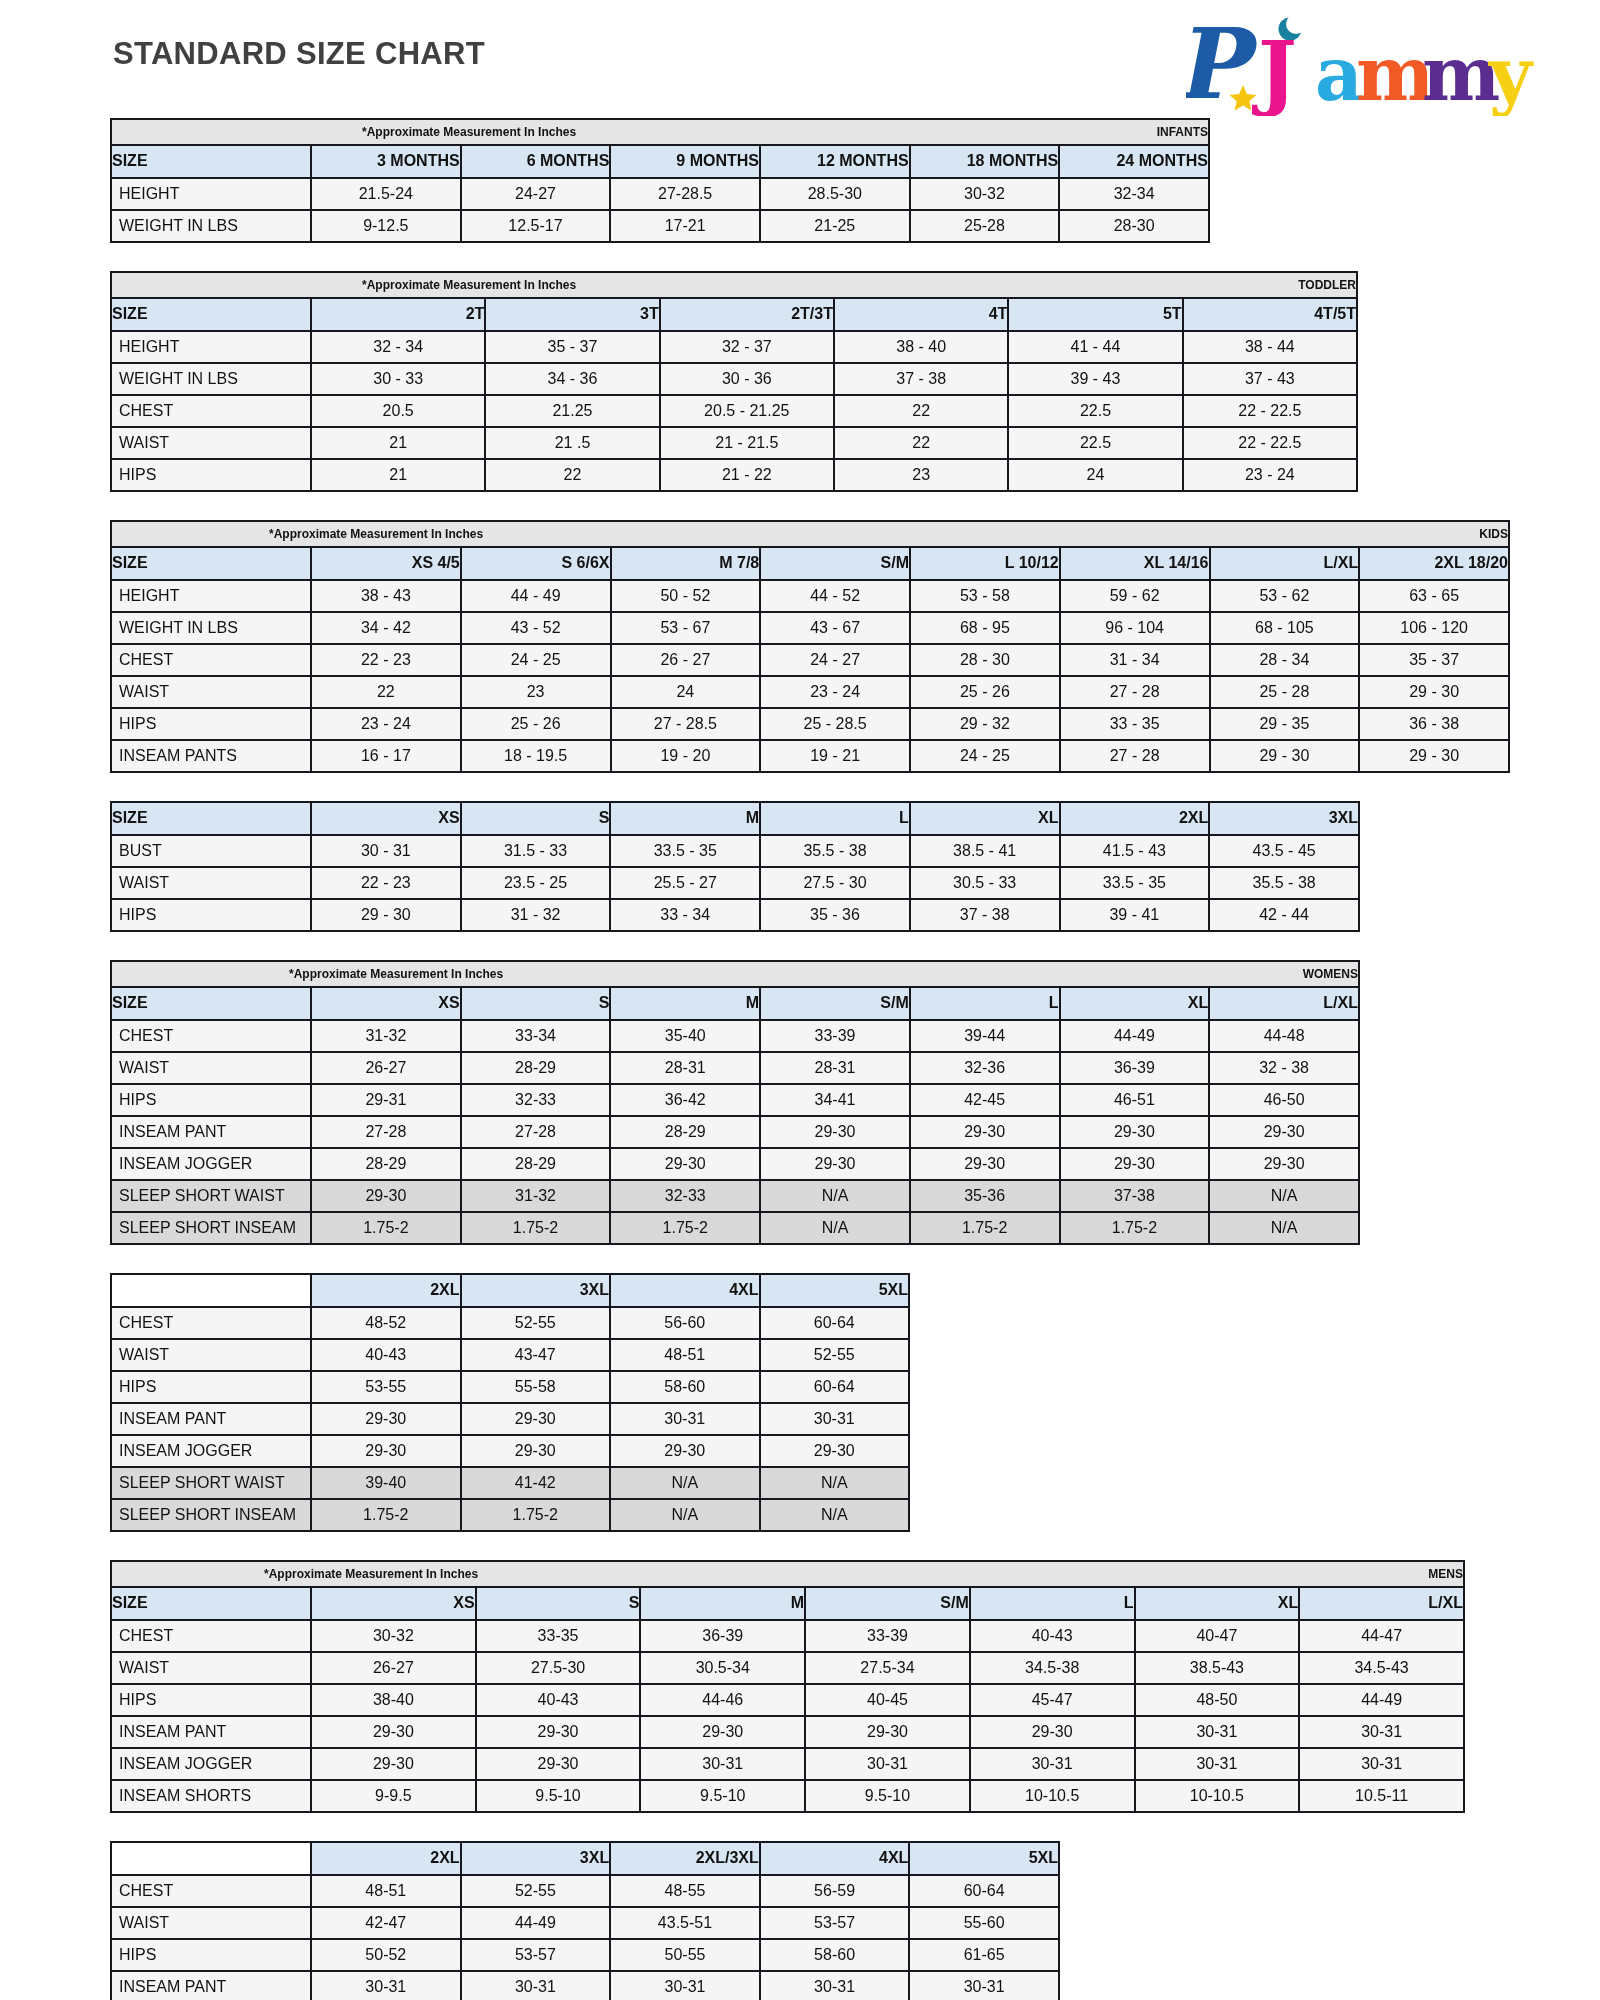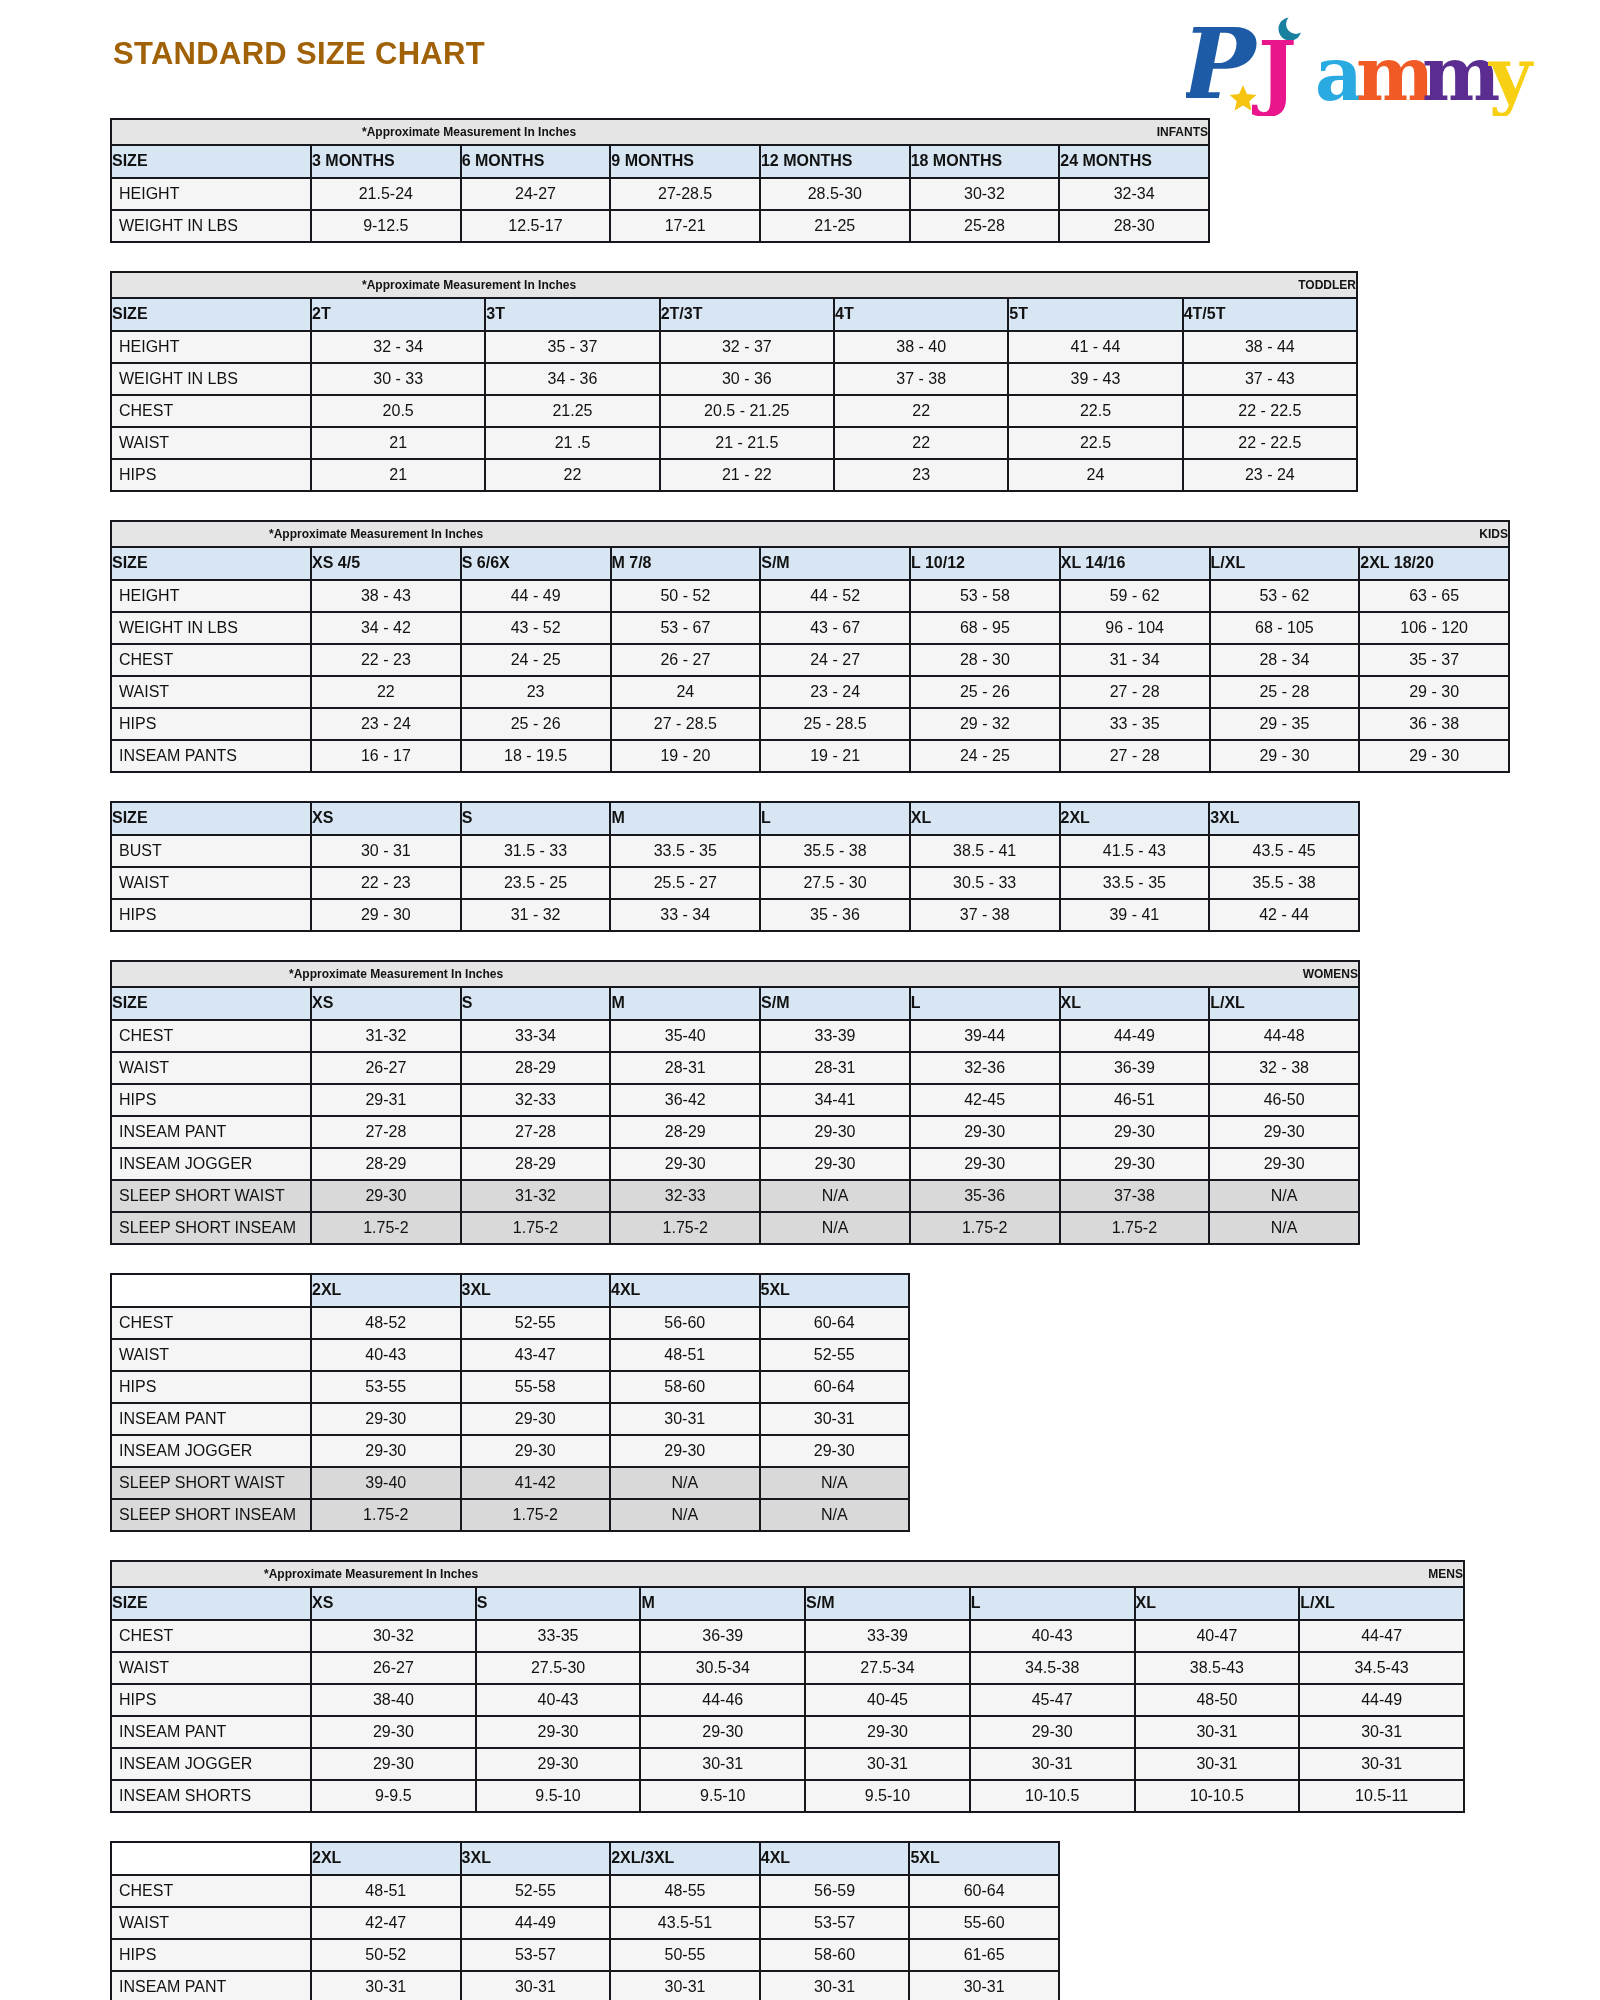--- a/index.html
+++ b/index.html
@@ -2,39 +2,39 @@
 <html><head>
 <meta charset="utf-8">
 <style>
   html,body{margin:0;padding:0;background:#fff;}
   .page{
     position:relative;width:1600px;height:2000px;overflow:hidden;background:#fff;
     font-family:"Liberation Sans",sans-serif;color:#121212;
   }
   h1.title{
     position:absolute;left:113px;top:36px;margin:0;
-    font-size:31px;font-weight:bold;letter-spacing:.3px;color:#a16207;
+    font-size:31px;font-weight:bold;letter-spacing:.3px;color:#404040;
   }
   .logo{position:absolute;top:12px;right:14px;width:400px;height:104px;}
   main.tables{position:absolute;left:110px;top:118px;}
   table.size-table{
     border-collapse:collapse;table-layout:fixed;margin:0 0 28px 0;background:#fff;
   }
   table.size-table td,table.size-table th{
     border:2px solid #17171e;padding:0;line-height:1.05;
     overflow:hidden;white-space:nowrap;
   }
   td.group-cell{
     background:#e5e5e5;height:24px;position:relative;
     font-weight:bold;font-size:12px;text-align:right;
   }
   .group-label{padding-left:7px;}
   .group-note{position:absolute;top:50%;transform:translateY(-50%);}
   th.col-head{
-    background:#d8e6f3;font-size:16px;font-weight:bold;height:31px;text-align:left;
+    background:#d8e6f3;font-size:16px;font-weight:bold;height:31px;text-align:right;
   }
   th.label-head{text-align:left;padding-left:7px;}
   th.spacer{border:none;background:#fff;}
   tbody td{
     height:30px;background:#f5f5f5;text-align:center;font-size:16px;font-weight:normal;
   }
   tbody td.label-col{text-align:left;padding-left:7px;font-size:16px;}
   tr.shaded td{background:#d9d9d9;}
   
   [data-name="size-table-infants"] .group-note{left:250px;}

